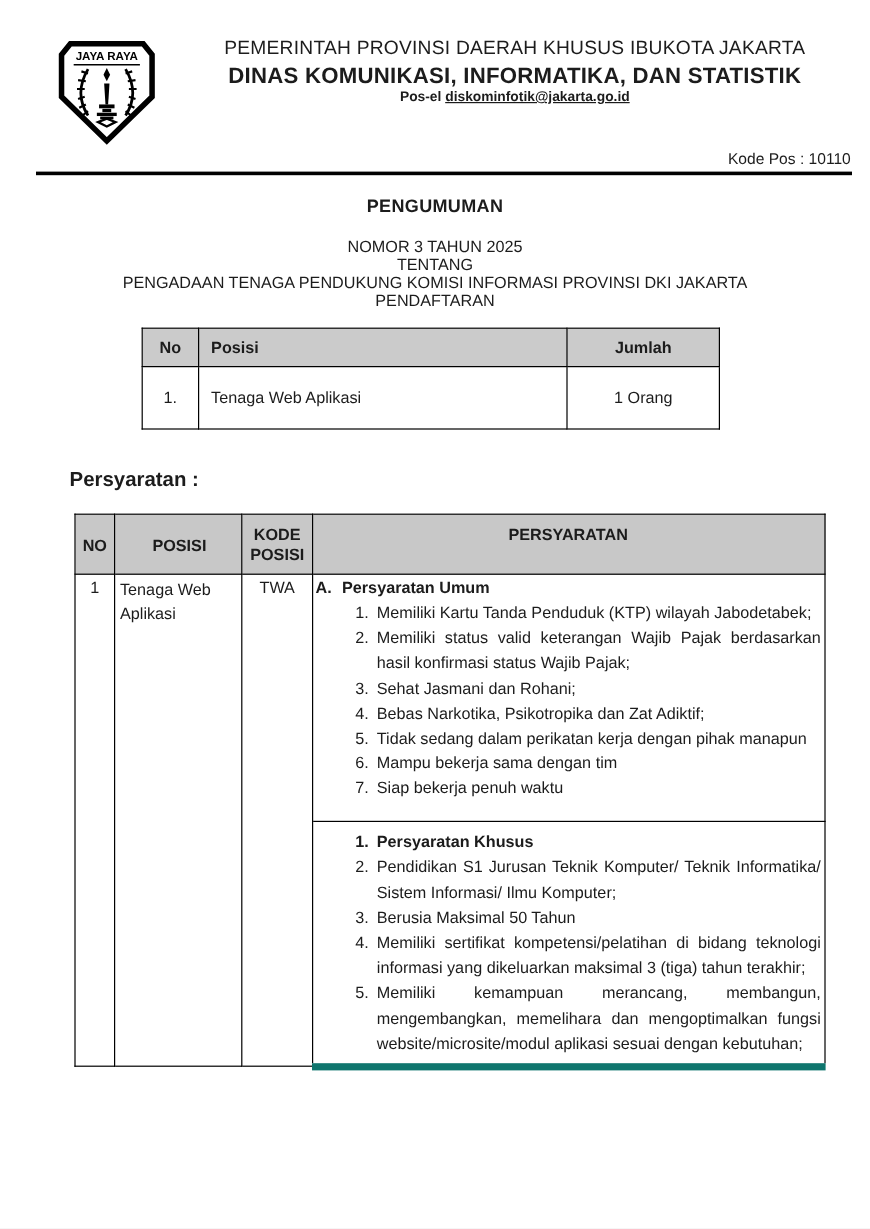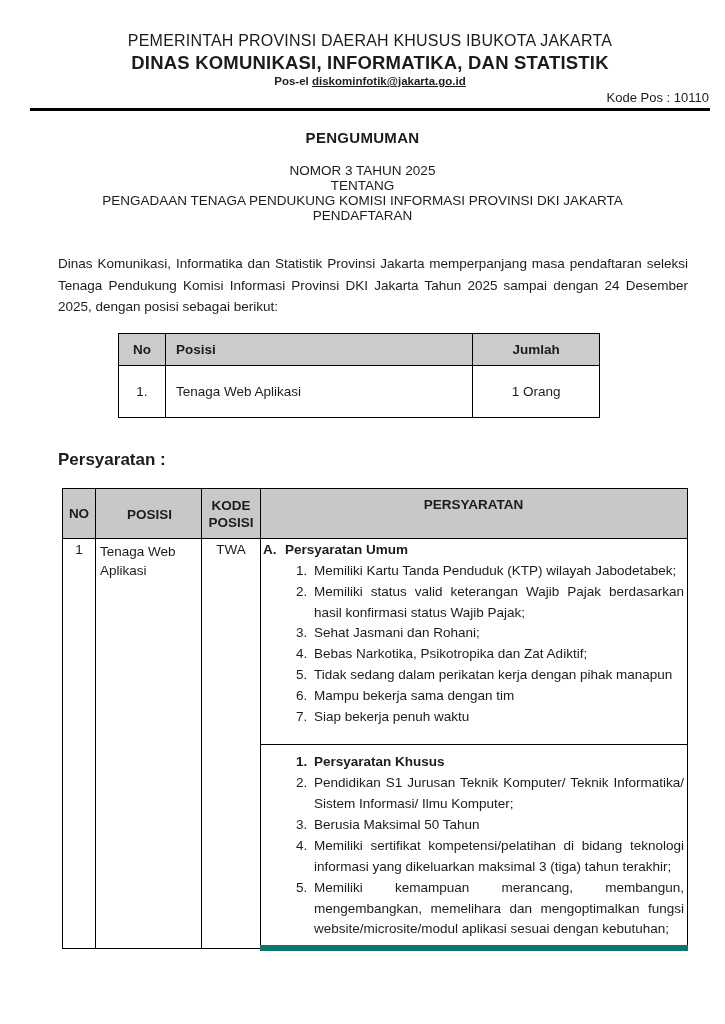--- a/index.html
+++ b/index.html
@@ -74,38 +74,62 @@
 
   
   .emblem { width:96px; height:92px; }
 </style>
 </head>
 <body>
 
 <div class="page">
 
   <div class="letterhead">
+    <div class="logo-box">
+      <svg class="emblem" viewBox="0 0 100 100">
+
+        <path d="M9,17 L17,7 L83,7 L91,17 L91,55 L50,95 L9,55 Z" fill="#ffffff" stroke="#000000" stroke-width="5" stroke-linejoin="miter"></path>
+        <text x="50" y="22" text-anchor="middle" font-size="10.5" font-weight="bold" font-family="Liberation Sans, sans-serif" fill="#000">JAYA RAYA</text>
+        <line x1="20" y1="26" x2="80" y2="26" stroke="#000" stroke-width="1.5"></line>
+
+        <polygon points="50,29 53,35 50,41 47,35" fill="#000"></polygon>
+
+        <polygon points="47.6,43 52.4,43 51.2,62 48.8,62" fill="#000"></polygon>
+
+        <rect x="43" y="62" width="14" height="3.5" fill="#000"></rect>
+        <rect x="46" y="66" width="8" height="3" fill="#000"></rect>
+        <rect x="41" y="69.5" width="18" height="3" fill="#000"></rect>
+        <rect x="44" y="73" width="12" height="2.5" fill="#000"></rect>
+
+        <path d="M33,30 Q20,52 33,72" fill="none" stroke="#000" stroke-width="2.5"></path>
+        <path d="M33,34 L27,32 M31,41 L24,40 M30,48 L23,48 M30,55 L24,57 M31,62 L25,65 M33,68 L28,72" stroke="#000" stroke-width="2"></path>
+
+        <path d="M67,30 Q80,52 67,72" fill="none" stroke="#000" stroke-width="2.5"></path>
+        <path d="M67,34 L73,32 M69,41 L76,40 M70,48 L77,48 M70,55 L76,57 M69,62 L75,65 M67,68 L72,72" stroke="#000" stroke-width="2"></path>
+
+        <path d="M42,78 L50,75 L58,78 L50,82 Z" fill="none" stroke="#000" stroke-width="2"></path>
+      </svg>
+    </div>
     <div class="head-text">
       <div class="head-line1">PEMERINTAH PROVINSI DAERAH KHUSUS IBUKOTA JAKARTA</div>
       <div class="head-line2">DINAS KOMUNIKASI, INFORMATIKA, DAN STATISTIK</div>
       <div class="head-posel"><span>Pos-el </span><a href="#" class="email">diskominfotik@jakarta.go.id</a></div>
     </div>
   </div>
   <div class="kodepos">Kode Pos : 10110</div>
   <div class="rule"></div>
 
   <div class="titleblock">
     <div class="t-main">PENGUMUMAN</div>
     <div class="t-line first">NOMOR 3 TAHUN 2025</div>
     <div class="t-line">TENTANG</div>
     <div class="t-line">PENGADAAN TENAGA PENDUKUNG KOMISI INFORMASI PROVINSI DKI JAKARTA</div>
     <div class="t-line">PENDAFTARAN</div>
   </div>
 
-  <p class="intro">Dinas Komunikasi, Informatika dan Statistik Provinsi Jakarta memperpanjang masa pendaftaran seleksi Tenaga Pendukung Komisi Informasi Provinsi DKI Jakarta Tahun 2025 sampai dengan 24 Desember 2025, dengan posisi sebagai berikut:</p>
 
   <table class="t1">
     <thead>
       <tr>
         <th class="c-no">No</th>
         <th class="c-pos">Posisi</th>
         <th class="c-jml">Jumlah</th>
       </tr>
     </thead>
     <tbody>

